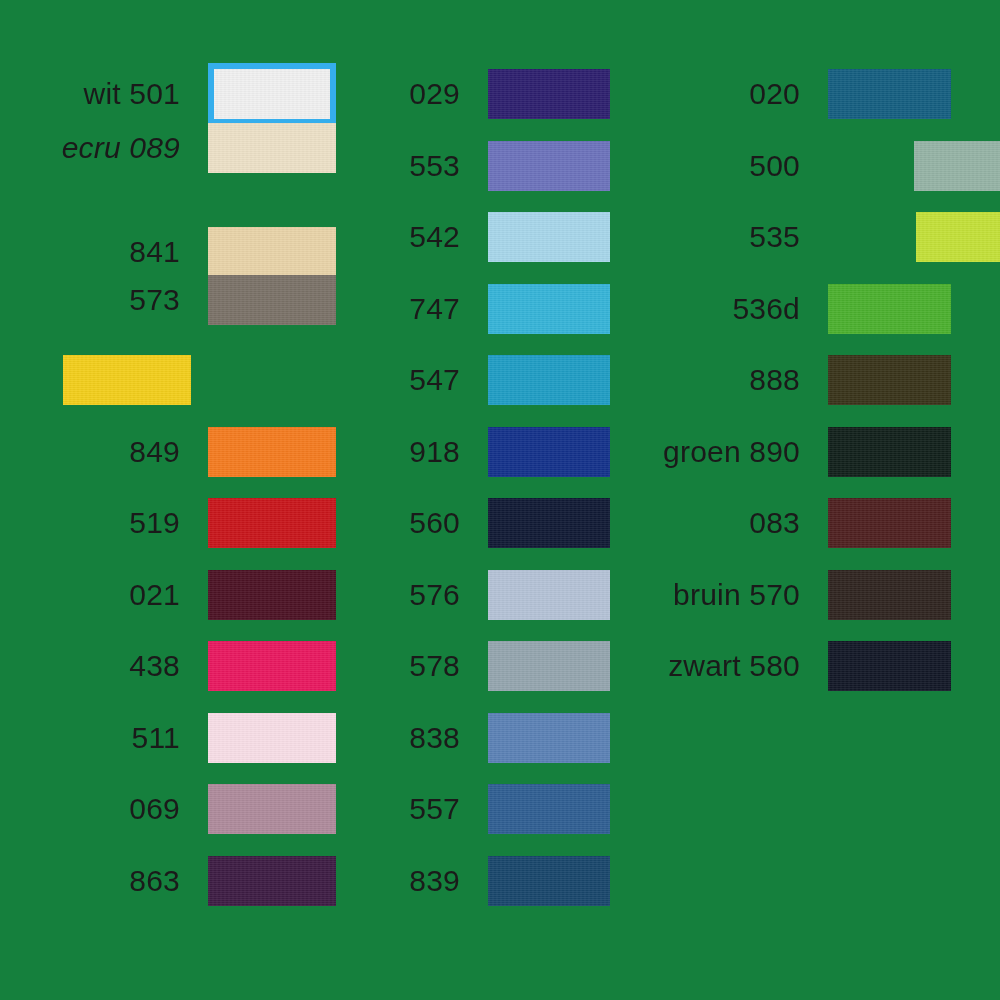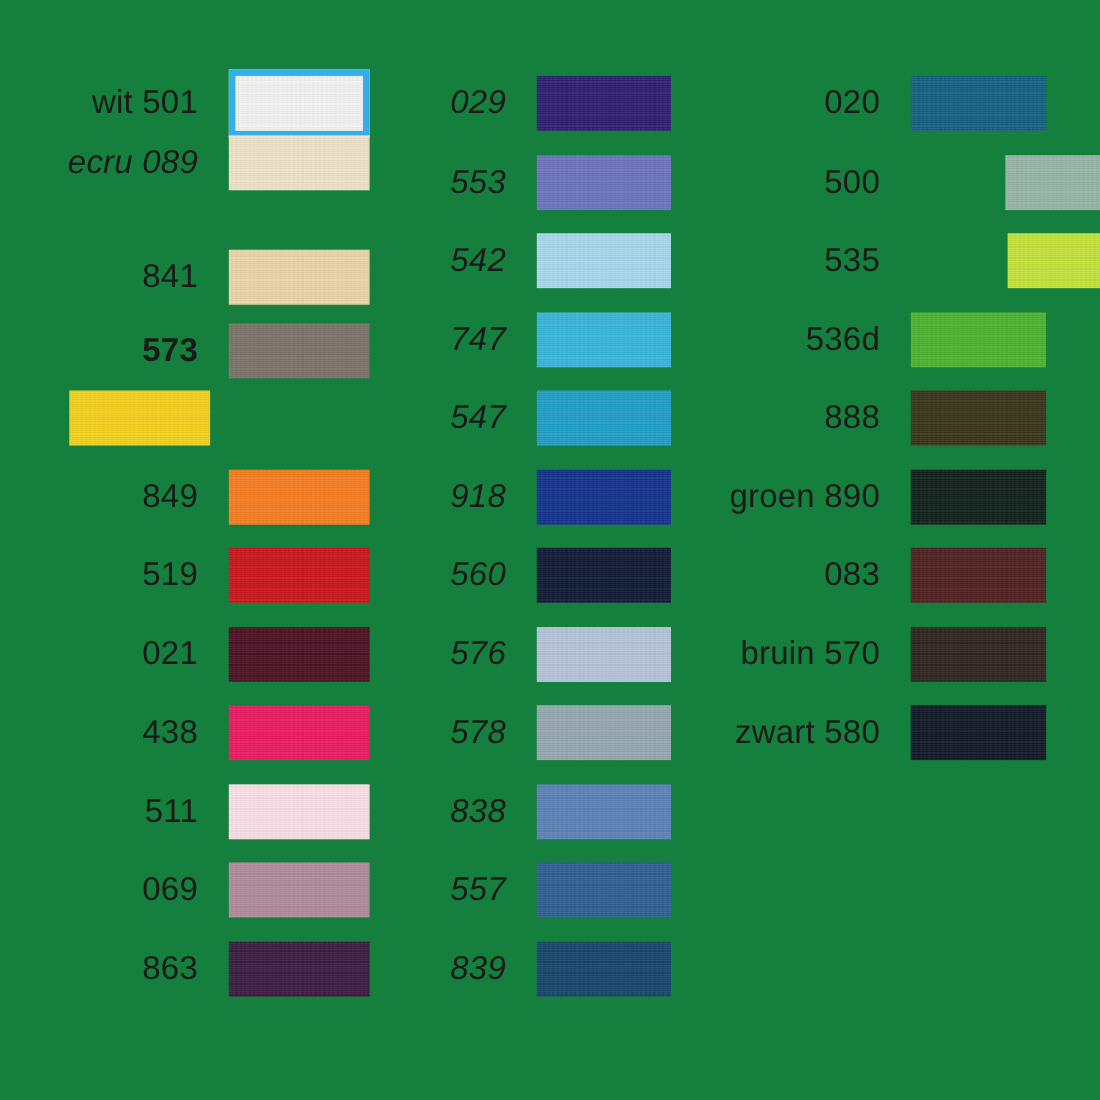--- a/index.html
+++ b/index.html
@@ -54,21 +54,21 @@
     inset: 0;
     opacity: 0.1;
     background-image:
       repeating-linear-gradient(0deg, rgba(255,255,255,0.55) 0px, rgba(255,255,255,0.55) 1px, rgba(0,0,0,0.22) 1px, rgba(0,0,0,0.22) 2px),
       repeating-linear-gradient(90deg, rgba(255,255,255,0.35) 0px, rgba(255,255,255,0.35) 2px, rgba(0,0,0,0.18) 2px, rgba(0,0,0,0.18) 4px);
     pointer-events: none;
   }
   
   .col-1 .swatch-label { width: 145px; }
   .col-1 .swatch-chip  { width: 128px; }
-  .col-2 .swatch-label { width: 100px; font-style: italic; }
+  .col-2 .swatch-label { width: 100px; }
   .col-2 .swatch-chip  { width: 122px; }
   .col-3 .swatch-label { width: 180px; }
   .col-3 .swatch-chip  { width: 123px; }
   .gap { width: 28px; }
 </style>
 </head>
 <body>
 
 <div id="color-chart" style="background: #15803d;">
     <div class="column col-1" style="left: 35px;">
@@ -86,21 +86,21 @@
           <div class="swatch-texture"></div>
         </div>
       </div>
       <div class="swatch-row" style="top: 224px;">
         <div class="swatch-label">841</div>
         <div class="gap"></div>
         <div class="swatch-chip" title="841" style="background: rgb(232, 211, 168);">
           <div class="swatch-texture"></div>
         </div>
       </div>
-      <div class="swatch-row" style="top: 291px; font-weight: bold;">
+      <div class="swatch-row" style="top: 272px;">
         <div class="swatch-label">573</div>
         <div class="gap"></div>
         <div class="swatch-chip" title="573" style="background: rgb(122, 113, 103);">
           <div class="swatch-texture"></div>
         </div>
       </div>
       <div class="swatch-row" style="top: 352px;">
         <div class="gap"></div>
         <div class="swatch-chip" title="505" style="background: rgb(242, 206, 27);">
           <div class="swatch-texture"></div>

